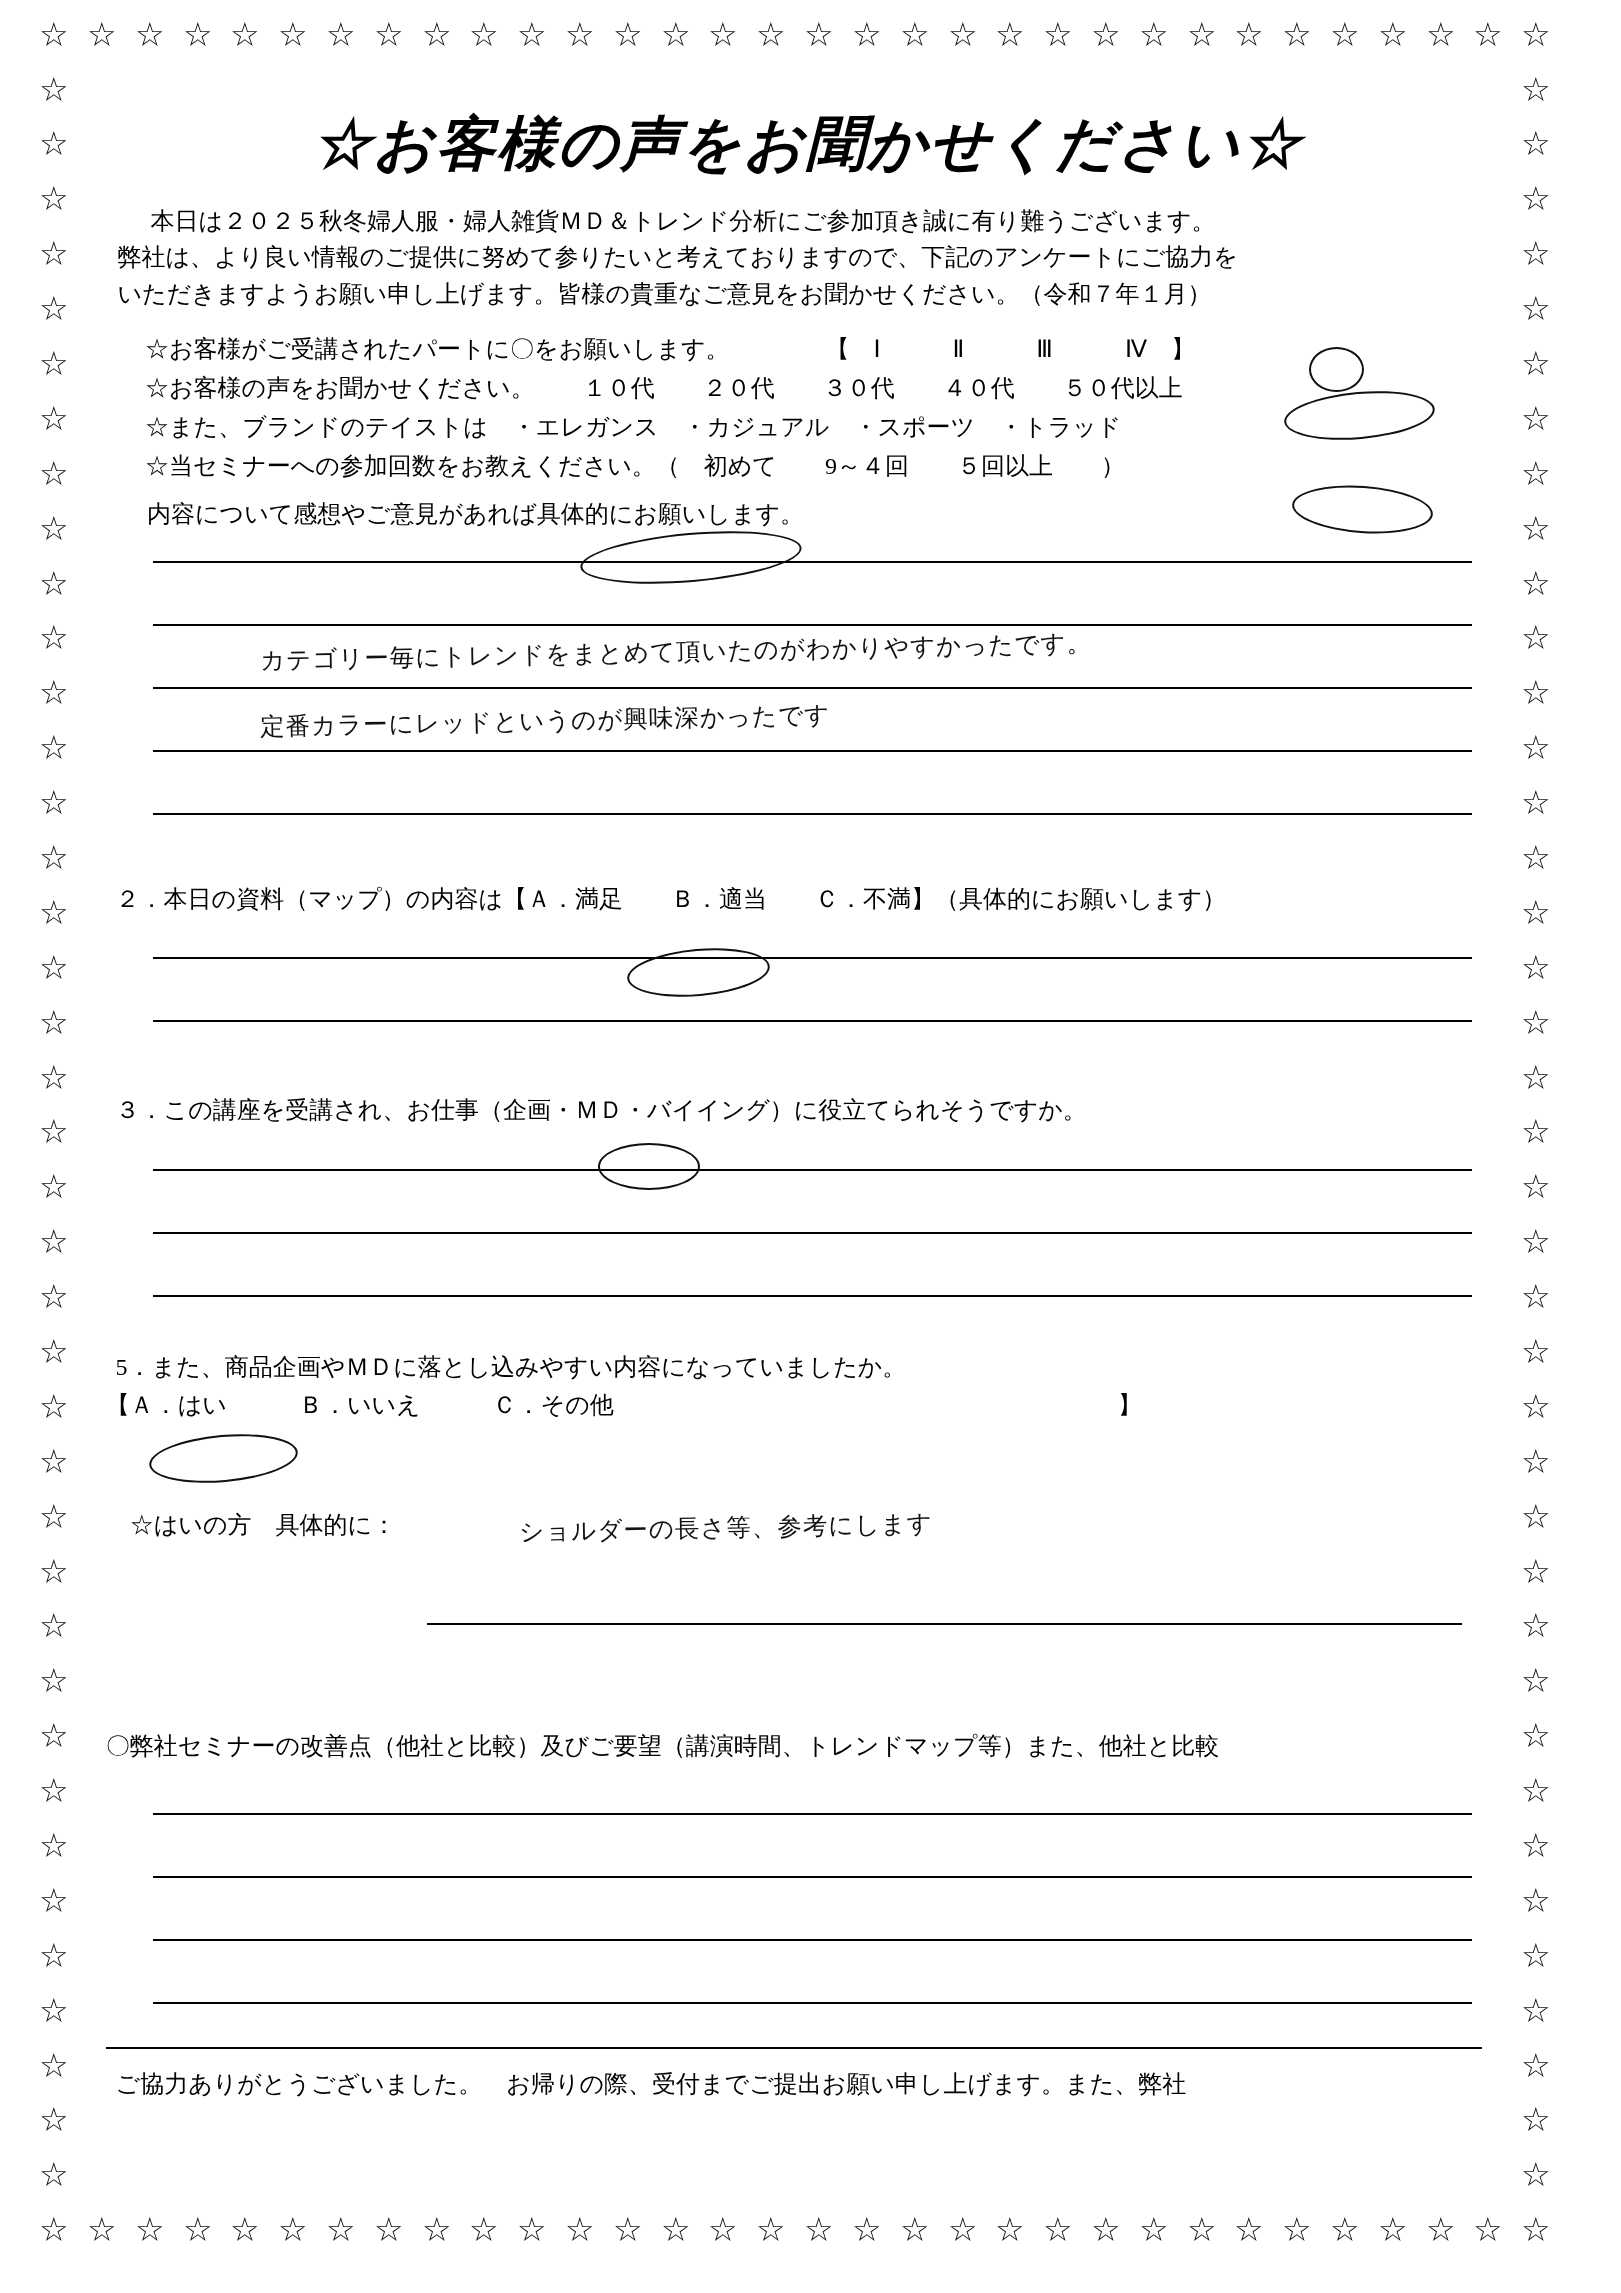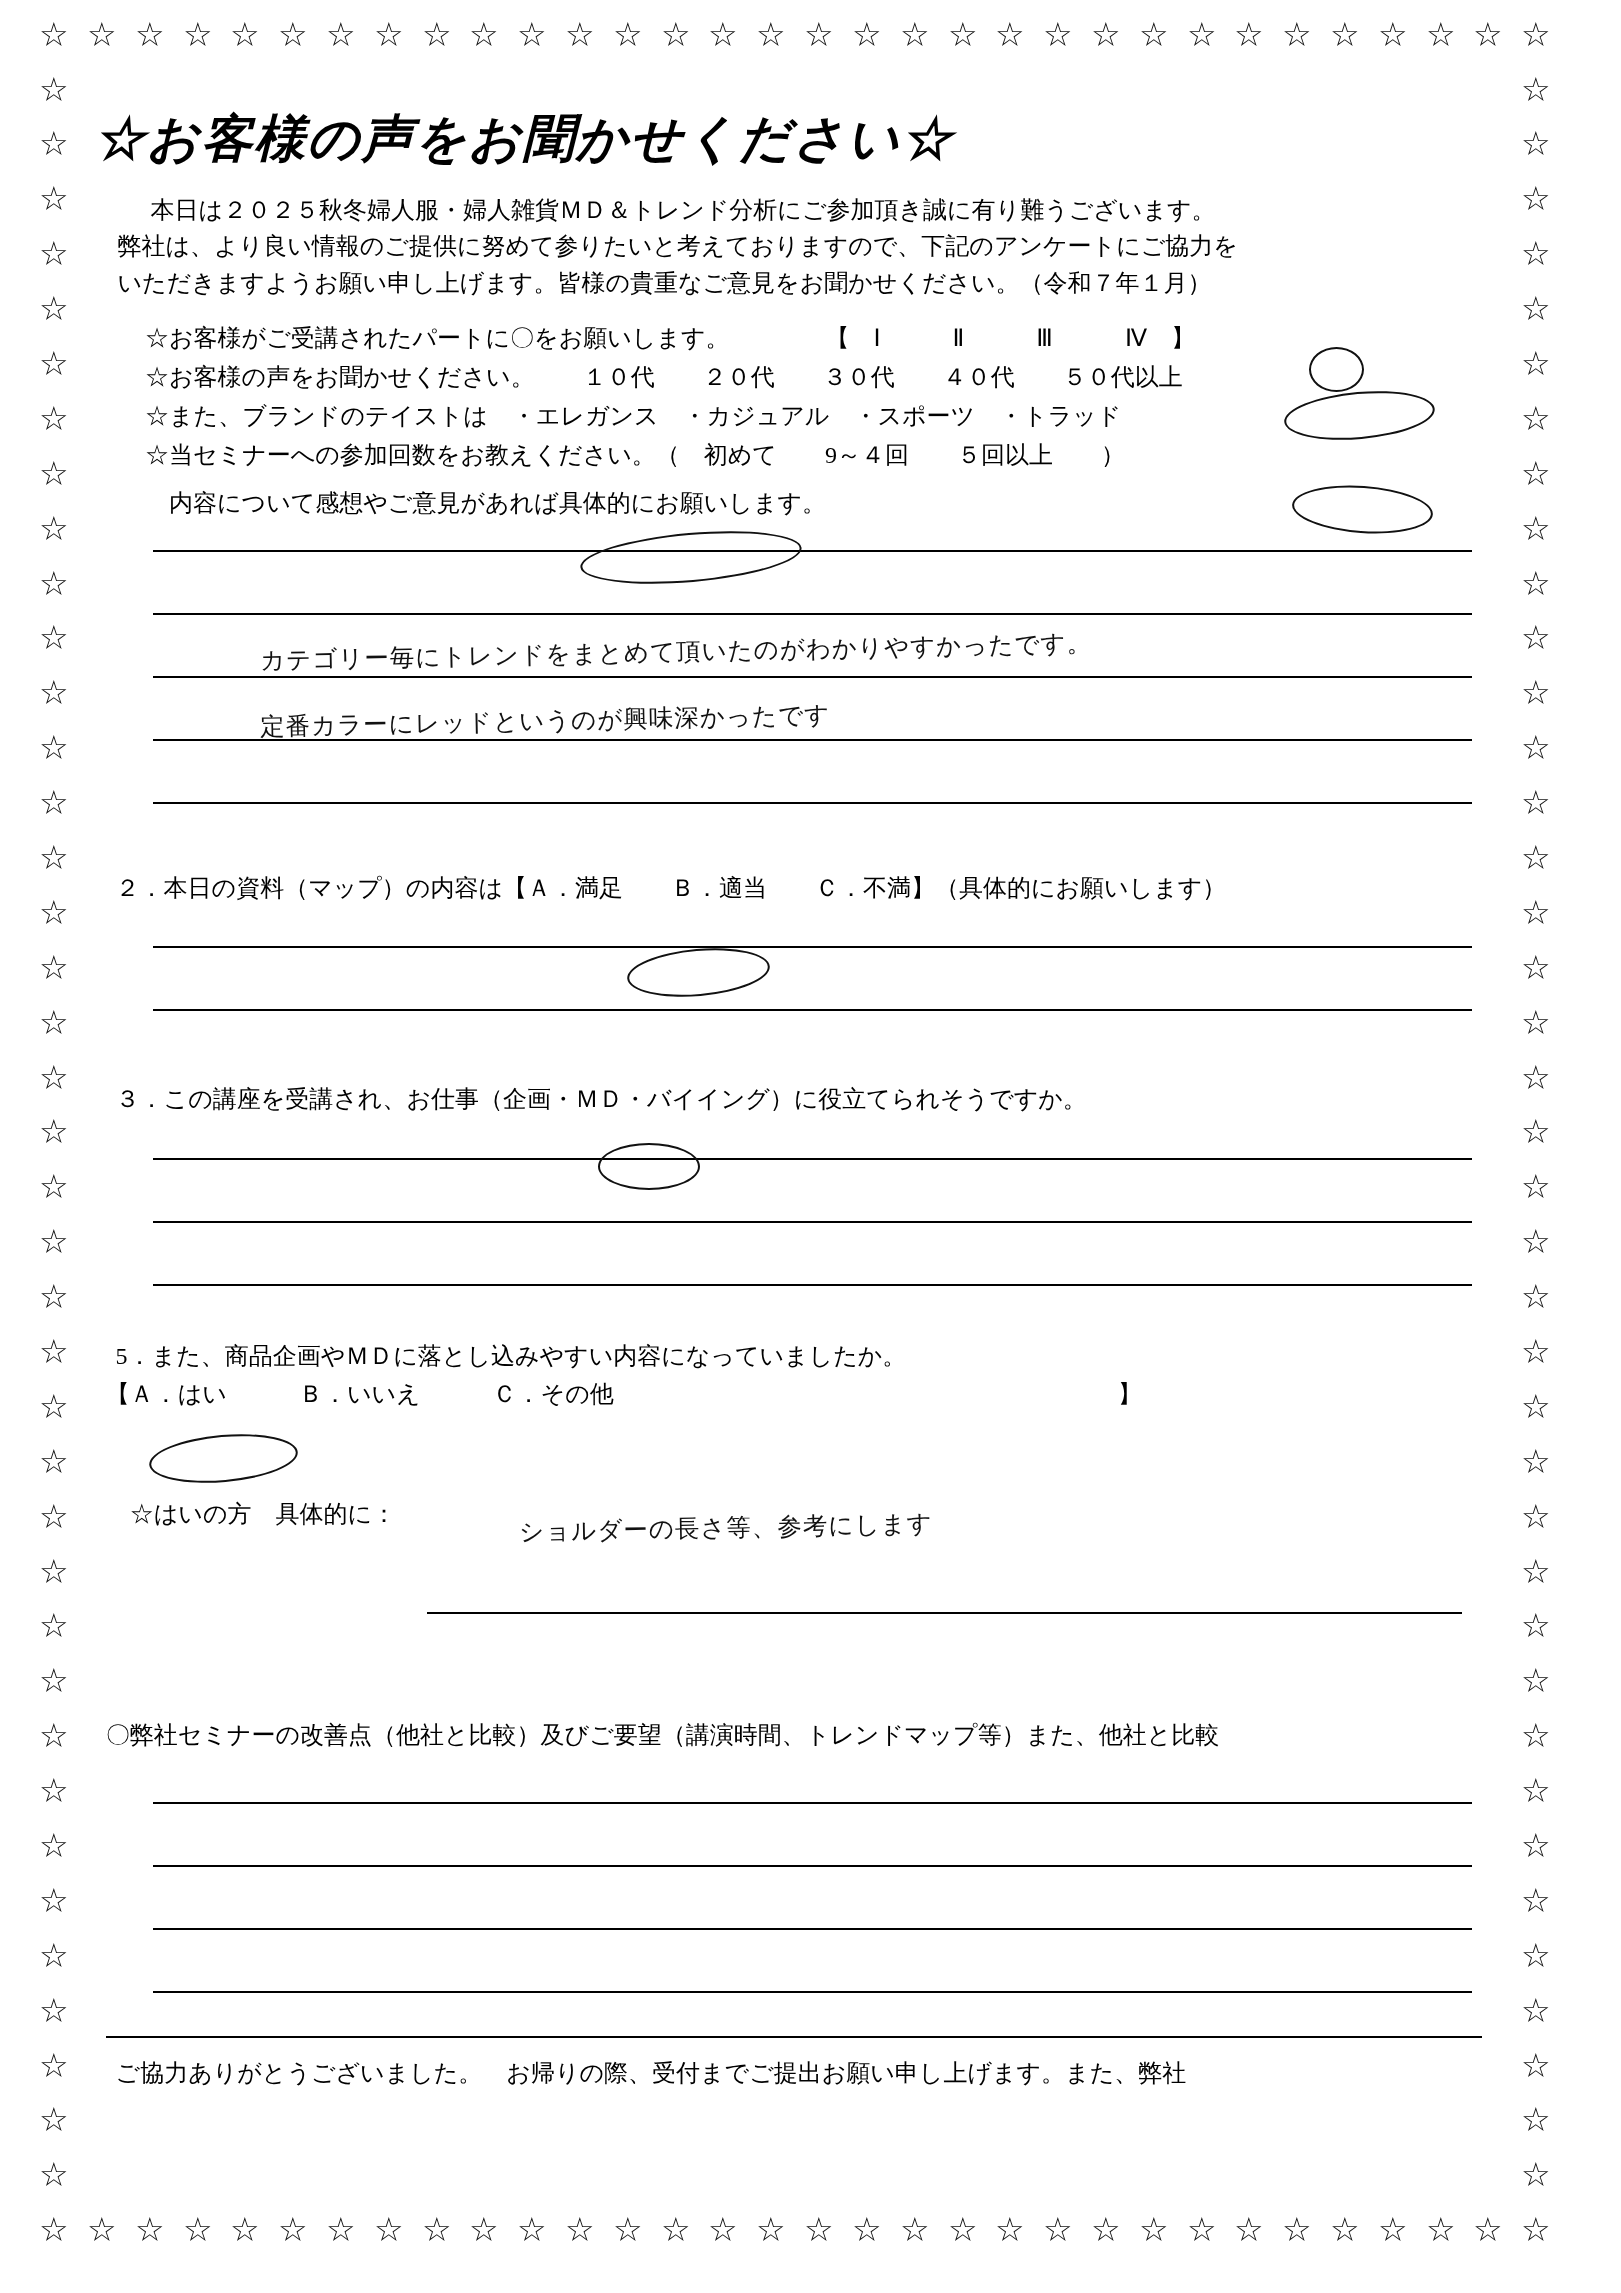--- a/index.html
+++ b/index.html
@@ -38,22 +38,22 @@
   
   .page {
     position: absolute;
     left: 94px;
     top: 78px;
     width: 1427px;
     height: 2137px;
   }
 
   .title {
-    text-align: left;
-    font-size: 51px;
+    text-align: center;
+    font-size: 59px;
     font-weight: bold;
     font-style: italic;
     letter-spacing: 2px;
     margin: 27.4px 0 17.6px 0;
     font-family: "Liberation Serif", serif;
   }
 
   .intro {
     font-size: 24px;
     line-height: 1.52;
@@ -70,21 +70,21 @@
     position: relative;
     white-space: pre;
   }
 
   .sec {
     font-size: 24px;
     line-height: 1.6;
     margin: 0 0 0 21.6px;
     white-space: pre;
   }
-  .sec.sub { margin-left: 75px; }
+  .sec.sub { margin-left: 53px; }
 
   .rules { position: relative; }
   .rule {
     border-bottom: 2.2px solid #000;
     height: 0;
   }
 
   
   .abs { position: absolute; }
 

